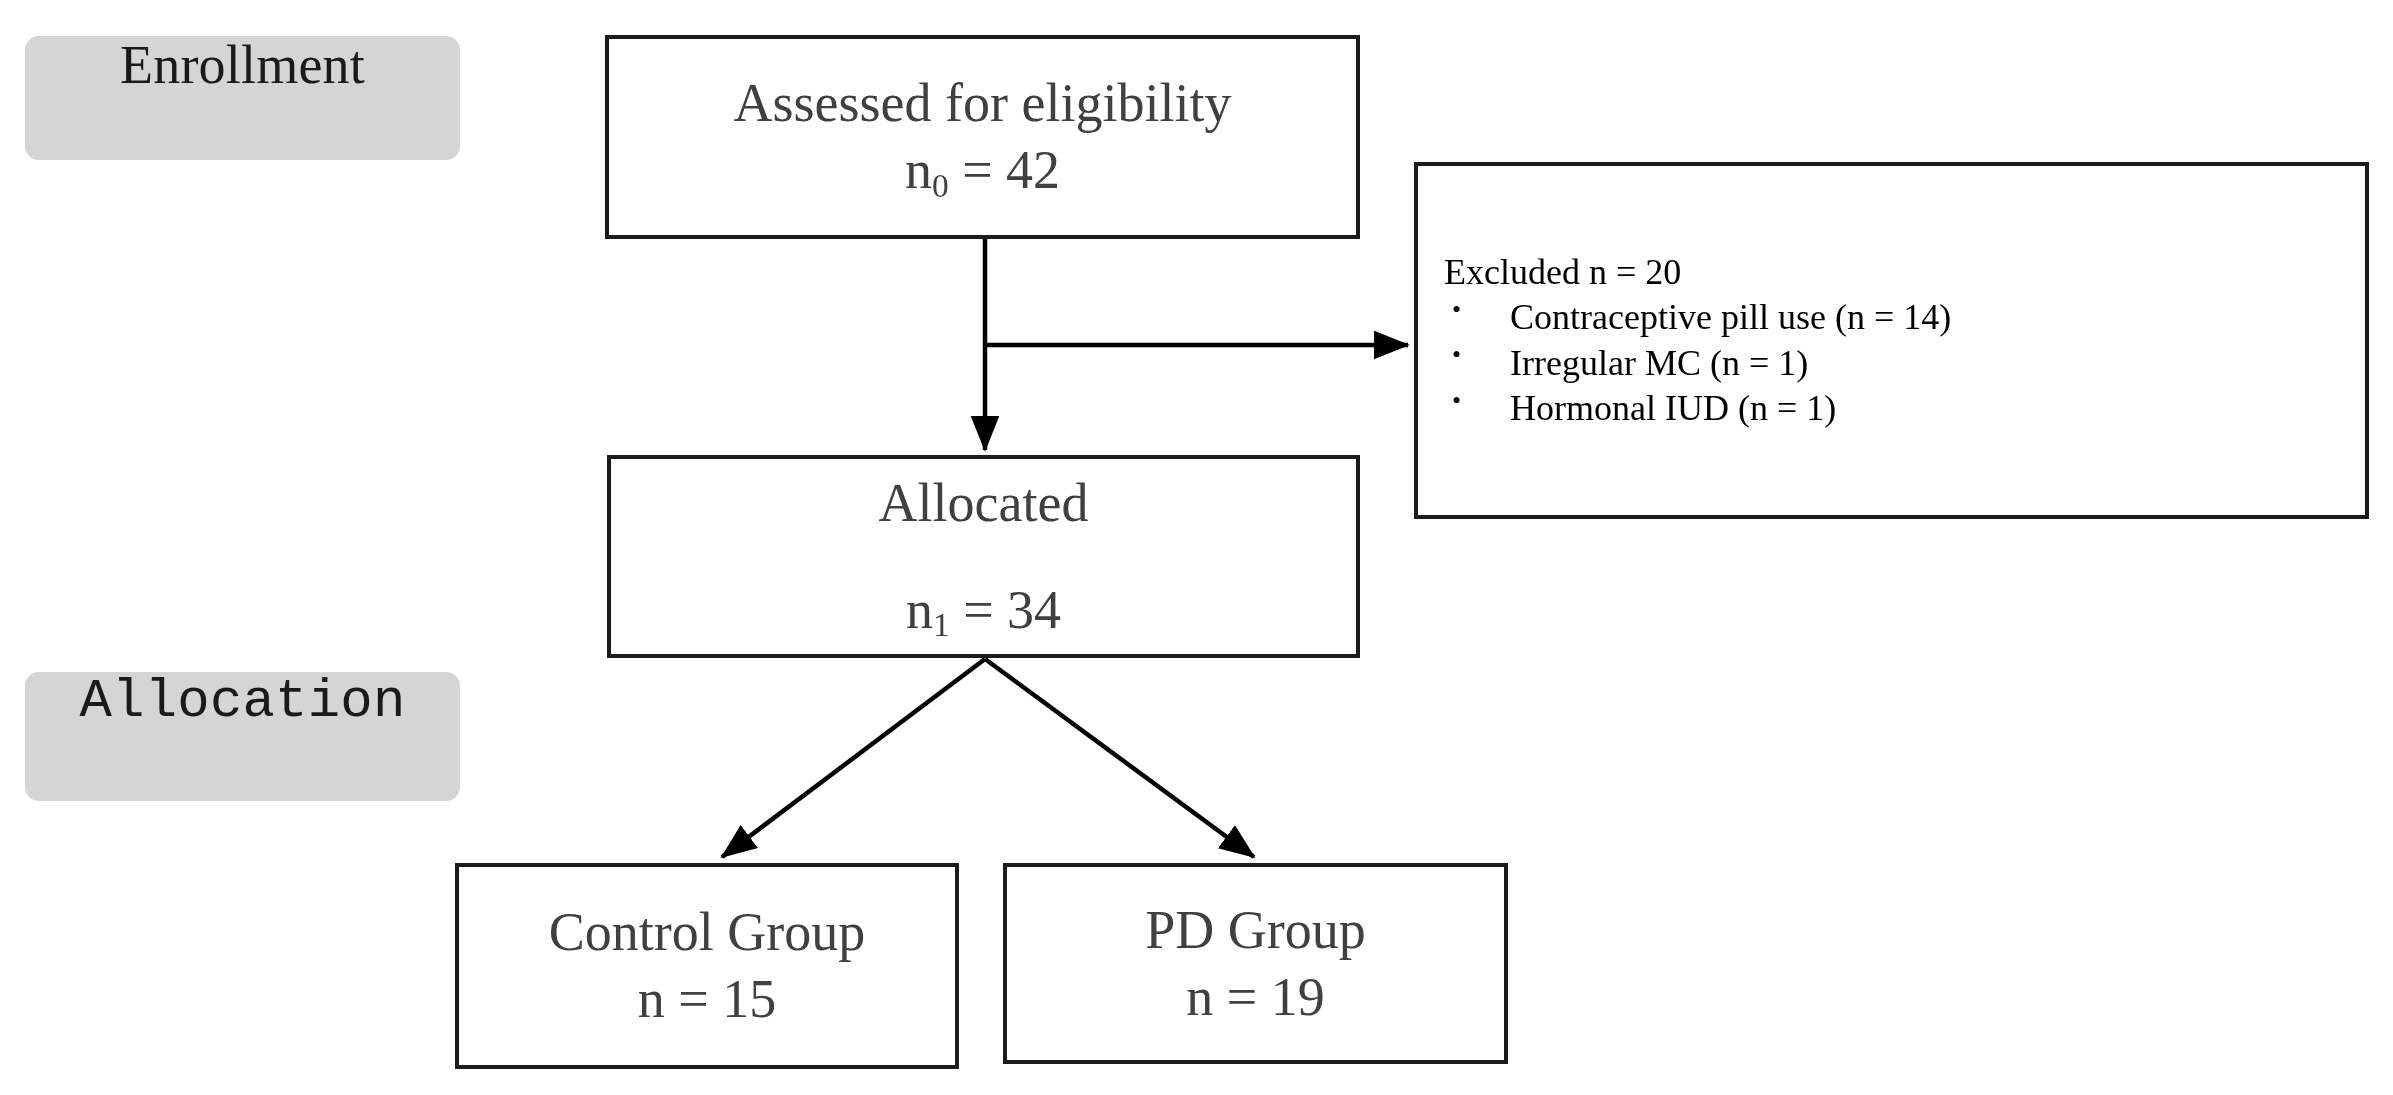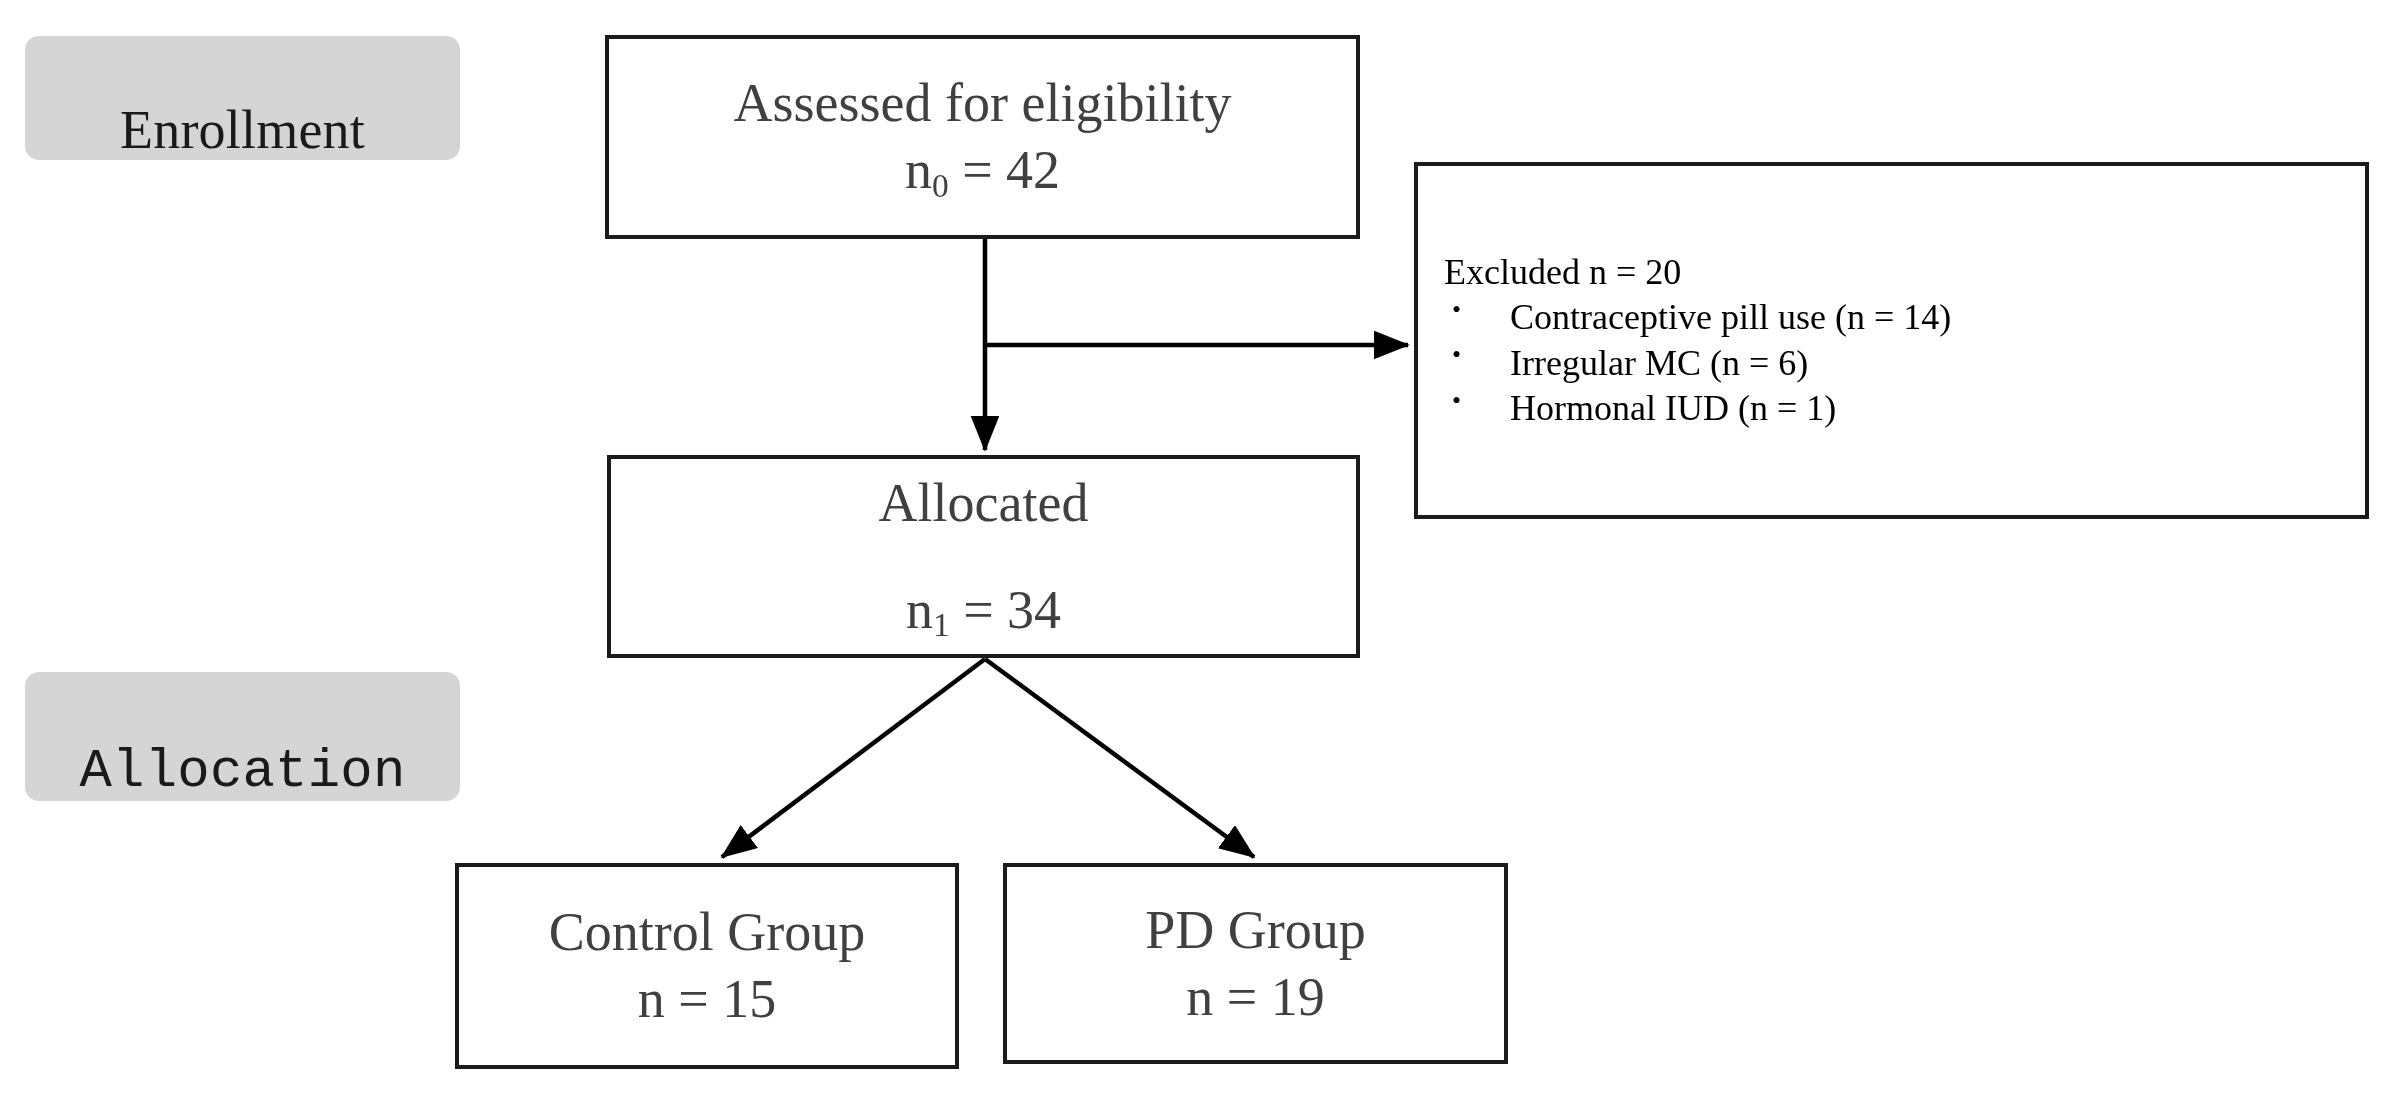--- a/index.html
+++ b/index.html
@@ -17,21 +17,21 @@
     width: 2393px;
     height: 1095px;
     background: #ffffff;
     overflow: hidden;
   }
   .stage-label {
     position: absolute;
     background: #d5d5d5;
     border-radius: 14px;
     display: flex;
-    align-items: flex-end;
+    align-items: flex-start;
     justify-content: center;
     font-size: 54px;
     line-height: 1.1;
     color: #1a1a1a;
     letter-spacing: 0.2px;
   }
   .node-box {
     position: absolute;
     background: #ffffff;
     border: 4px solid #1b1b1b;
@@ -115,21 +115,21 @@
 
   <div class="node-box" style="left:605px; top:35px; width:755px; height:204px;">
     <span class="line">Assessed for eligibility</span>
     <span class="line"><span>n</span><sub>0</sub><span> = 42</span></span>
   </div>
 
   <div class="excluded-box" style="left:1414px; top:162px; width:955px; height:357px;">
     <span class="excluded-heading">Excluded n = 20</span>
     <ul class="excluded-list">
       <li>Contraceptive pill use (n = 14)</li>
-      <li>Irregular MC (n = 6)</li>
+      <li>Irregular MC (n = 1)</li>
       <li>Hormonal IUD (n = 1)</li>
     </ul>
   </div>
 
   <div class="node-box" style="left:607px; top:455px; width:753px; height:203px;gap:40px;">
     <span class="line">Allocated</span>
     <span class="line"><span>n</span><sub>1</sub><span> = 34</span></span>
   </div>
 
   <div class="node-box" style="left:455px; top:863px; width:504px; height:206px;">

